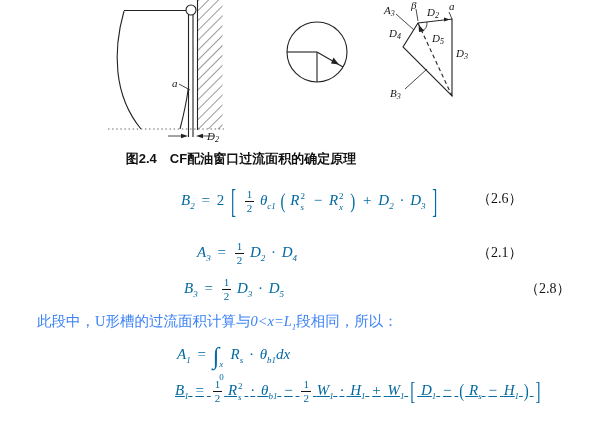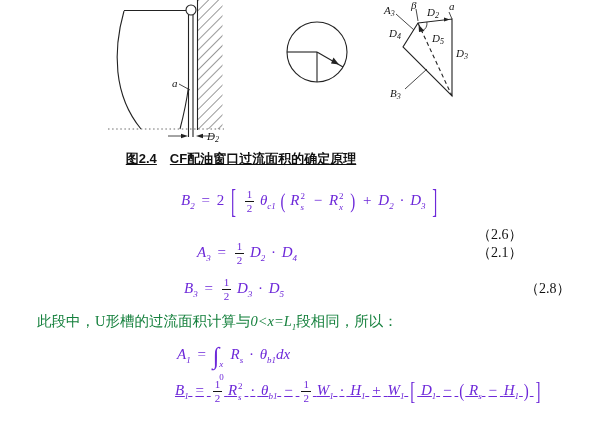--- a/index.html
+++ b/index.html
@@ -11,25 +11,25 @@
   .fig { position:absolute; top:0; left:0; }
   .fig .ln { stroke:#222; stroke-width:1.1; fill:none; }
   .fig .thin { stroke:#333; stroke-width:0.9; fill:none; }
   .fig .dot { stroke:#444; stroke-width:0.8; fill:none; stroke-dasharray:1.5 2.6; }
   .fig .dash { stroke:#222; stroke-width:1.1; fill:none; stroke-dasharray:4 3; }
   .fig .fillk { fill:#222; stroke:none; }
   .fig text { font-family:"Liberation Serif", serif; font-style:italic; font-size:11px; fill:#151515; stroke:none; }
   .fig tspan.s { font-size:8px; }
   .caption {
     position:absolute; top:150px; left:0; width:482px; text-align:center;
-    font-family:"Liberation Sans", sans-serif; font-weight:bold; font-size:13px; color:#111;text-decoration:underline;
+    font-family:"Liberation Sans", sans-serif; font-weight:bold; font-size:13px; color:#111;
   }
   .caption .cl { margin-right:13px; }
   
-  .eq { position:absolute; white-space:nowrap; font-size:15px; color:#6d28d9; }
+  .eq { position:absolute; white-space:nowrap; font-size:15px; color:#0369a1; }
   .eq .v { font-style:italic; }
   .eq .up { font-style:normal; }
   .eq .op { font-style:normal; margin:0 3px; }
   .eq .dotop { margin:0 2px; }
   .eq sub { font-size:9px; font-style:italic; }
   .frac { display:inline-flex; flex-direction:column; align-items:center; vertical-align:middle;
           font-style:normal; font-size:11px; line-height:1.2; margin:0 2px; }
   .frac .fn { border-bottom:1px solid #151515; padding:0 2px; }
   .ss { display:inline-flex; flex-direction:column; align-items:flex-start; vertical-align:middle;
         font-size:9px; line-height:1.15; font-style:italic; margin:0 2px 0 1px; }
@@ -39,21 +39,21 @@
   .b-par { transform:scaleY(1.45); margin:0 1px; }
   .b-sq  { transform:scaleY(1.65); margin:0 2px; }
   .b-pr2 { transform:scaleY(1.25); margin:0 1px; }
   .intg { font-style:normal; font-size:24px; vertical-align:-5px; line-height:1; }
   .lim { display:inline-flex; flex-direction:column; justify-content:space-between; height:22px;
          vertical-align:-8px; font-size:9px; line-height:1; margin:0 3px 0 0; }
   .lim .lx { font-style:italic; }
   .lim .l0 { font-style:normal; }
   .eqnum { position:absolute; font-size:14px; font-style:normal; color:#111; }
   
-  .para { position:absolute; top:312px; left:37px; font-size:14.5px; color:#15803d;text-align:center; }
+  .para { position:absolute; top:312px; left:37px; font-size:14.5px; color:#3b82f6;text-align:center; }
   .para .m { font-style:italic; }
   .para sub { font-size:9px; font-style:italic; }
 </style>
 </head>
 <body>
 
 <div class="page">
 
   <svg class="fig" width="600" height="148" viewBox="0 0 600 148">
     <defs>
@@ -134,21 +134,21 @@
         <span class="t">2</span>
         <span>x</span>
       </span>
     <span class="br b-par">)</span>
     <span class="op">+</span>
     <span class="v">D</span><sub>2</sub>
     <span class="op dotop">·</span>
     <span class="v">D</span><sub>3</sub>
     <span class="br b-out">]</span>
   </div>
-  <div class="eqnum" style="top:190px; left:477px;margin-top:36px;">（2.6）</div>
+  <div class="eqnum" style="top:190px; left:477px;">（2.6）</div>
 
   <div class="eq" style="top:240px; left:197px;">
     <span class="v">A</span><sub>3</sub>
     <span class="op">=</span>
     <span class="frac">
         <span class="fn">1</span>
         <span>2</span>
       </span>
     <span class="v">D</span><sub>2</sub>
     <span class="op dotop">·</span>

